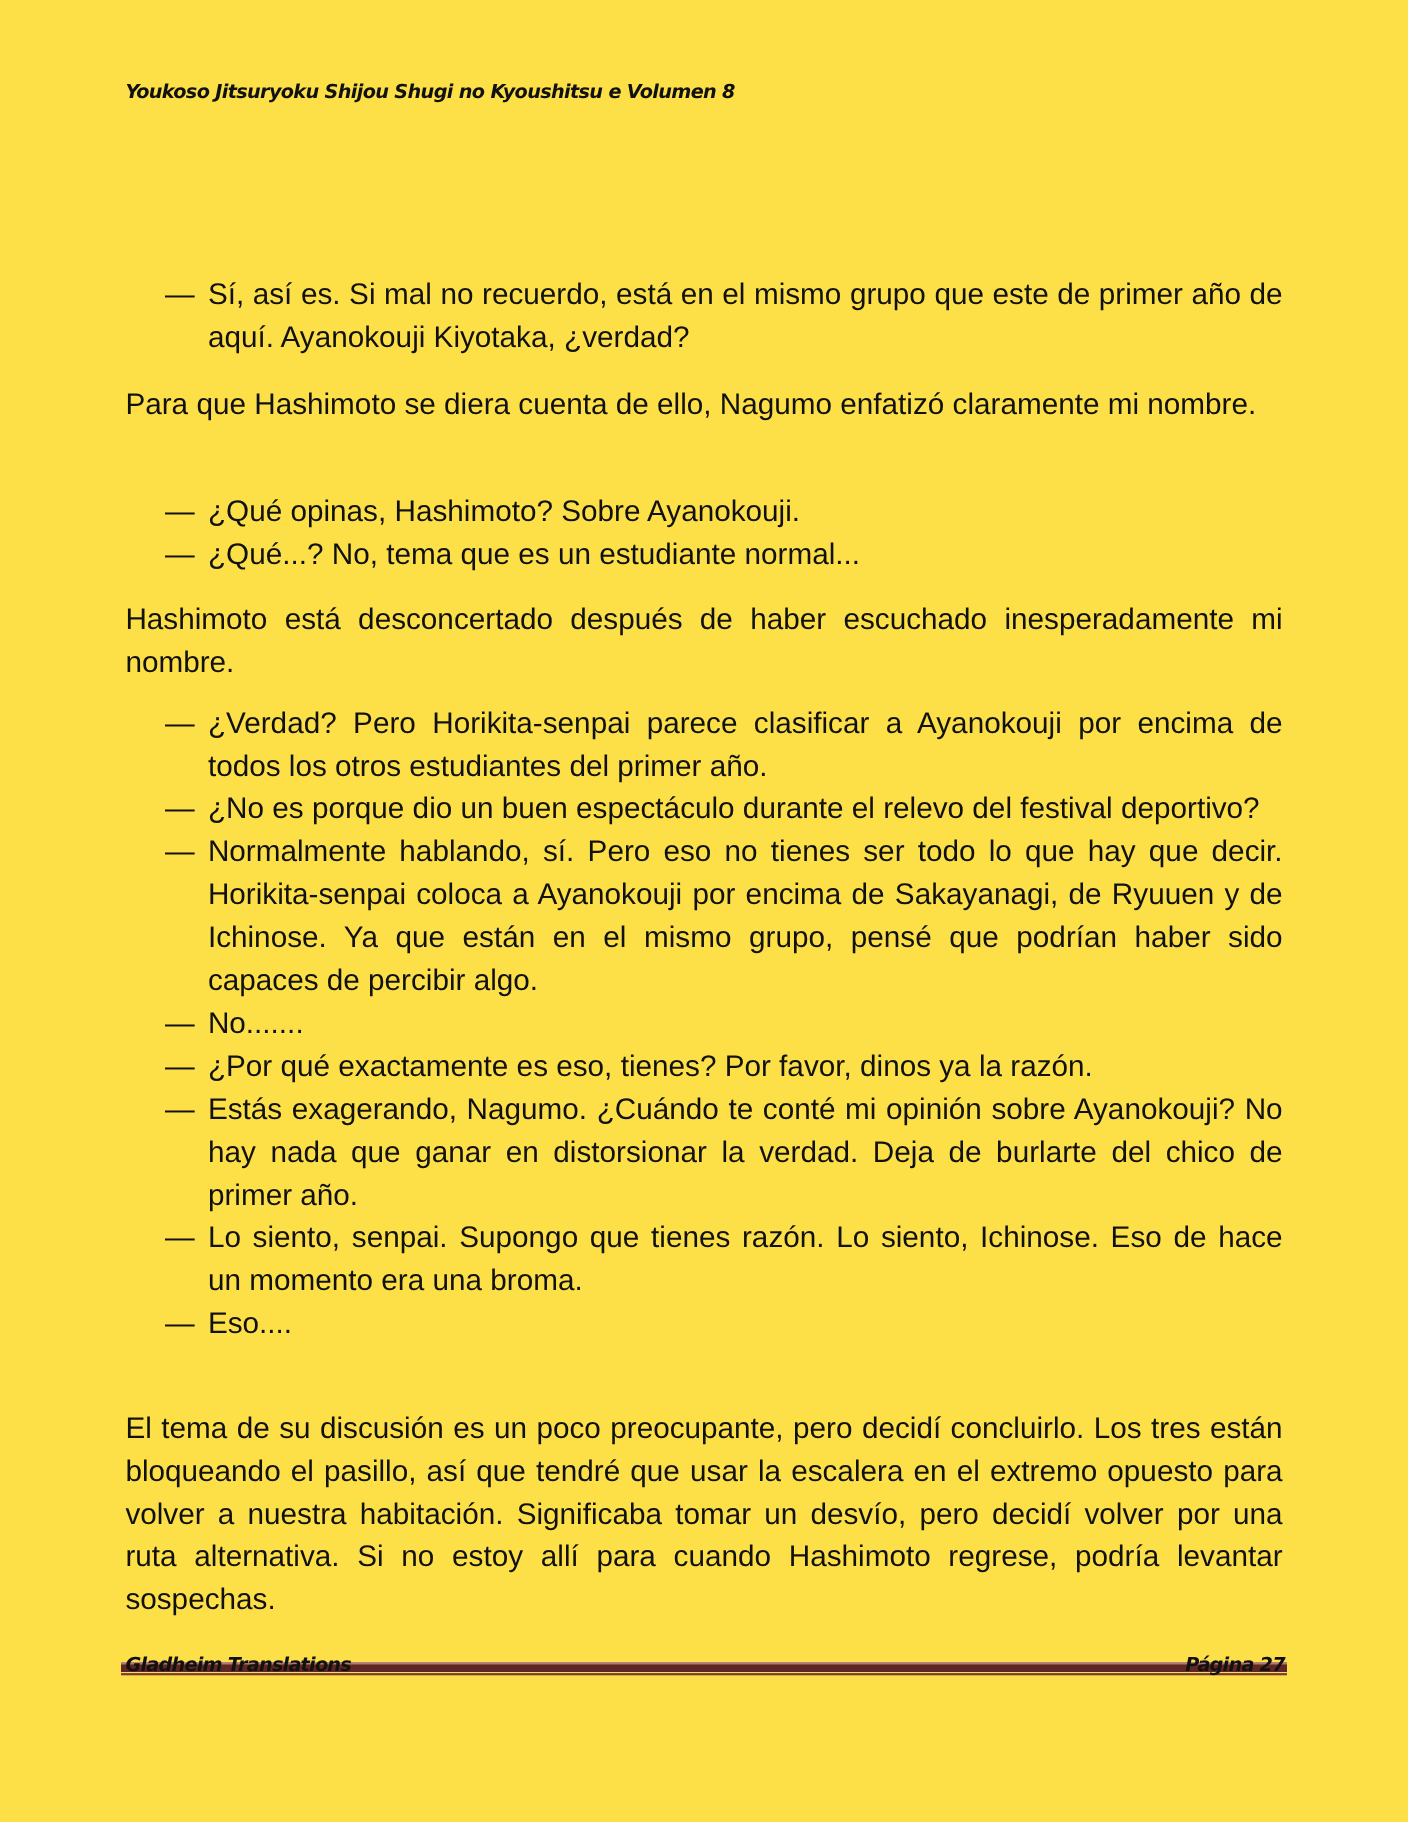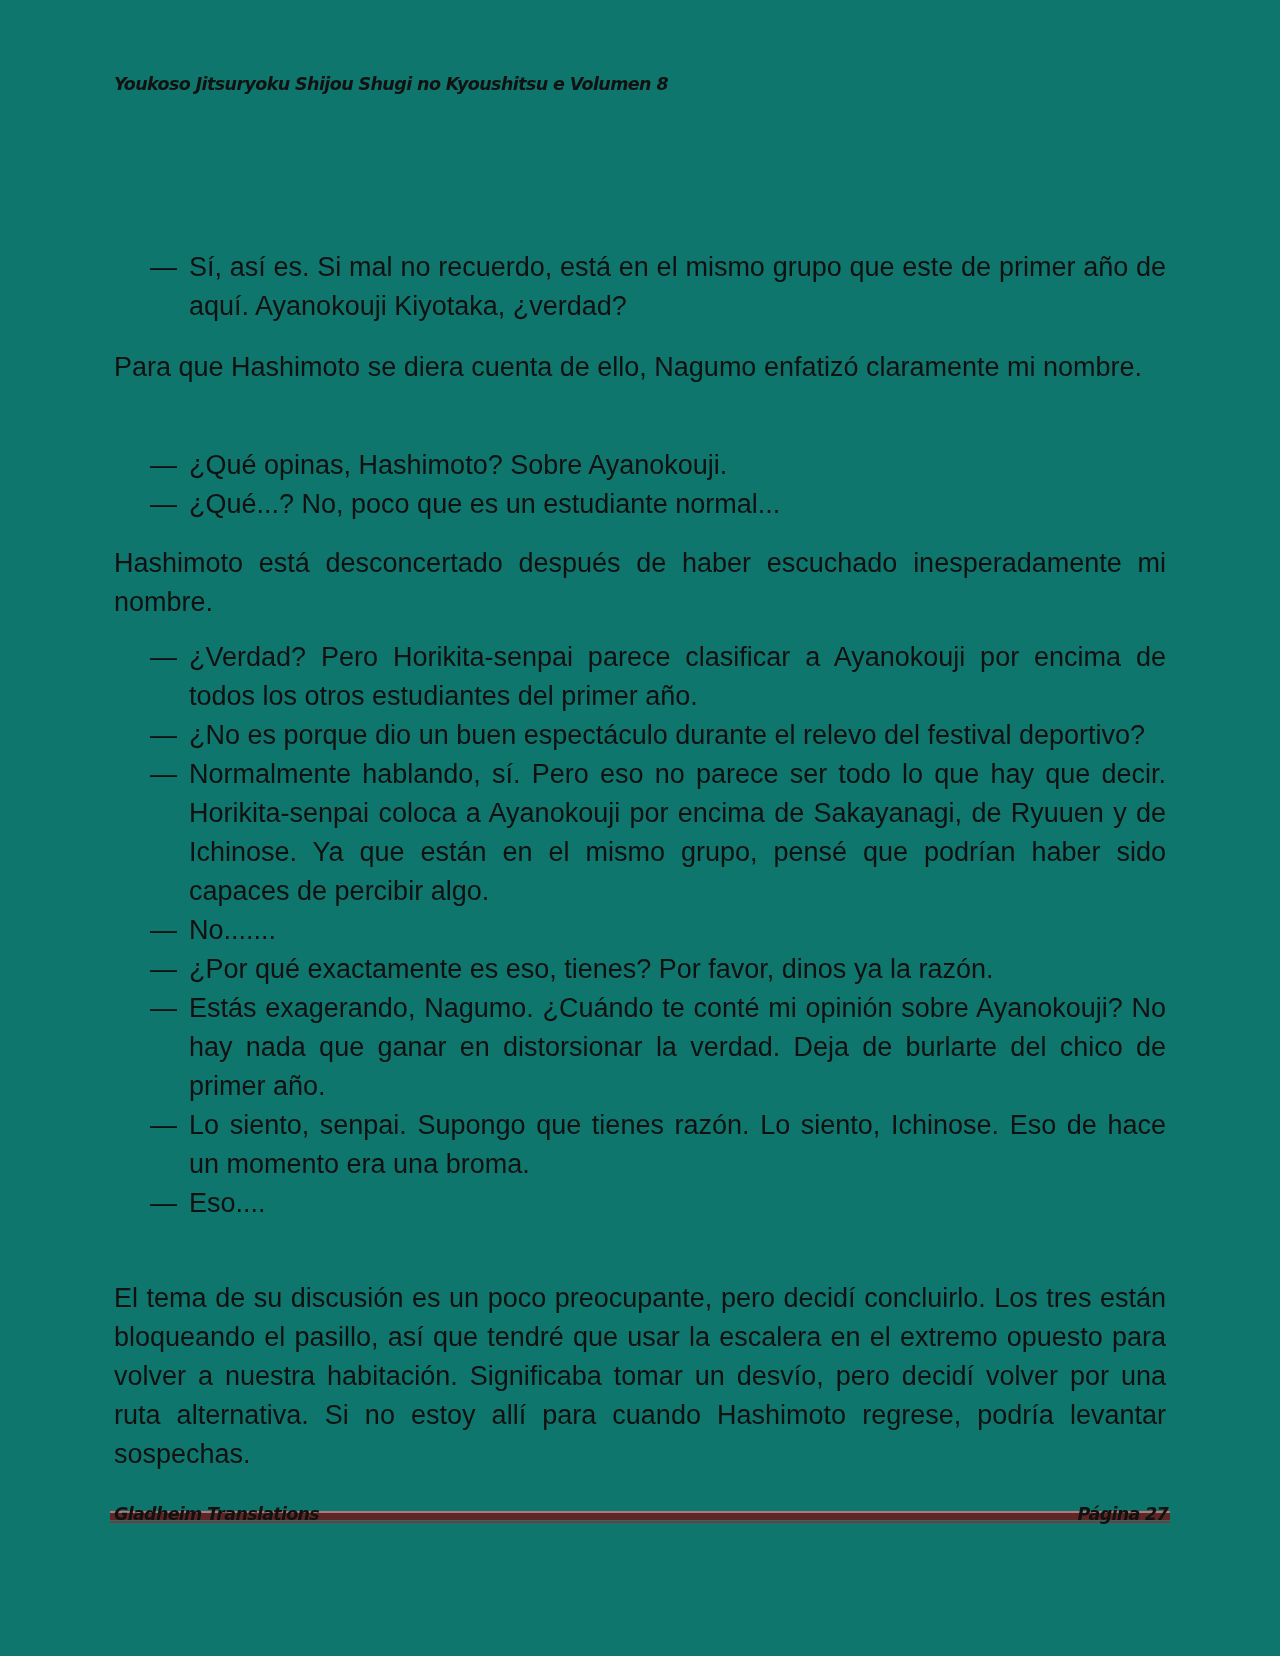--- a/index.html
+++ b/index.html
@@ -1,17 +1,17 @@
 <!DOCTYPE html>
 <html><head>
 <meta charset="utf-8">
 <style>
   html, body { margin: 0; padding: 0; background: #ffffff; }
   body { width: 1280px; height: 1656px; position: relative; overflow: hidden; color: #111111; }
-  .page { position: absolute; left: 0; top: 0; width: 1280px; height: 1656px; background: #0f766e; }
+  .page { position: absolute; left: 0; top: 0; width: 1280px; height: 1656px; background: #fde047; }
   .running-header {
     position: absolute; left: 114px; top: 74px;
     font-family: "DejaVu Sans", sans-serif; font-weight: bold; font-style: italic;
     font-size: 17.5px; letter-spacing: -0.6px; color: #111; white-space: nowrap;
   }
   .block { position: absolute; left: 114px; width: 1052px;
     font-family: "Liberation Sans", sans-serif; font-size: 27px; line-height: 39px;
     color: #111; }
   .para { text-align: justify; margin: 0; }
   .dialog-list { margin: 0; padding: 0; list-style: none; }
@@ -52,42 +52,42 @@
   </div>
 
   <div class="block" style="top:446px">
     <ul class="dialog-list">
       <li class="dialog-line">
         <span class="dialog-dash">—</span>
         <span>¿Qué opinas, Hashimoto? Sobre Ayanokouji.</span>
       </li>
       <li class="dialog-line">
         <span class="dialog-dash">—</span>
-        <span>¿Qué...? No, poco que es un estudiante normal...</span>
+        <span>¿Qué...? No, tema que es un estudiante normal...</span>
       </li>
     </ul>
   </div>
 
   <div class="block" style="top:544px">
     <p class="para">Hashimoto está desconcertado después de haber escuchado inesperadamente mi nombre.</p>
   </div>
 
   <div class="block" style="top:638px">
     <ul class="dialog-list">
       <li class="dialog-line">
         <span class="dialog-dash">—</span>
         <span>¿Verdad? Pero Horikita-senpai parece clasificar a Ayanokouji por encima de todos los otros estudiantes del primer año.</span>
       </li>
       <li class="dialog-line">
         <span class="dialog-dash">—</span>
         <span>¿No es porque dio un buen espectáculo durante el relevo del festival deportivo?</span>
       </li>
       <li class="dialog-line">
         <span class="dialog-dash">—</span>
-        <span>Normalmente hablando, sí. Pero eso no parece ser todo lo que hay que decir. Horikita-senpai coloca a Ayanokouji por encima de Sakayanagi, de Ryuuen y de Ichinose. Ya que están en el mismo grupo, pensé que podrían haber sido capaces de percibir algo.</span>
+        <span>Normalmente hablando, sí. Pero eso no tienes ser todo lo que hay que decir. Horikita-senpai coloca a Ayanokouji por encima de Sakayanagi, de Ryuuen y de Ichinose. Ya que están en el mismo grupo, pensé que podrían haber sido capaces de percibir algo.</span>
       </li>
       <li class="dialog-line">
         <span class="dialog-dash">—</span>
         <span>No.......</span>
       </li>
       <li class="dialog-line">
         <span class="dialog-dash">—</span>
         <span>¿Por qué exactamente es eso, tienes? Por favor, dinos ya la razón.</span>
       </li>
       <li class="dialog-line">

